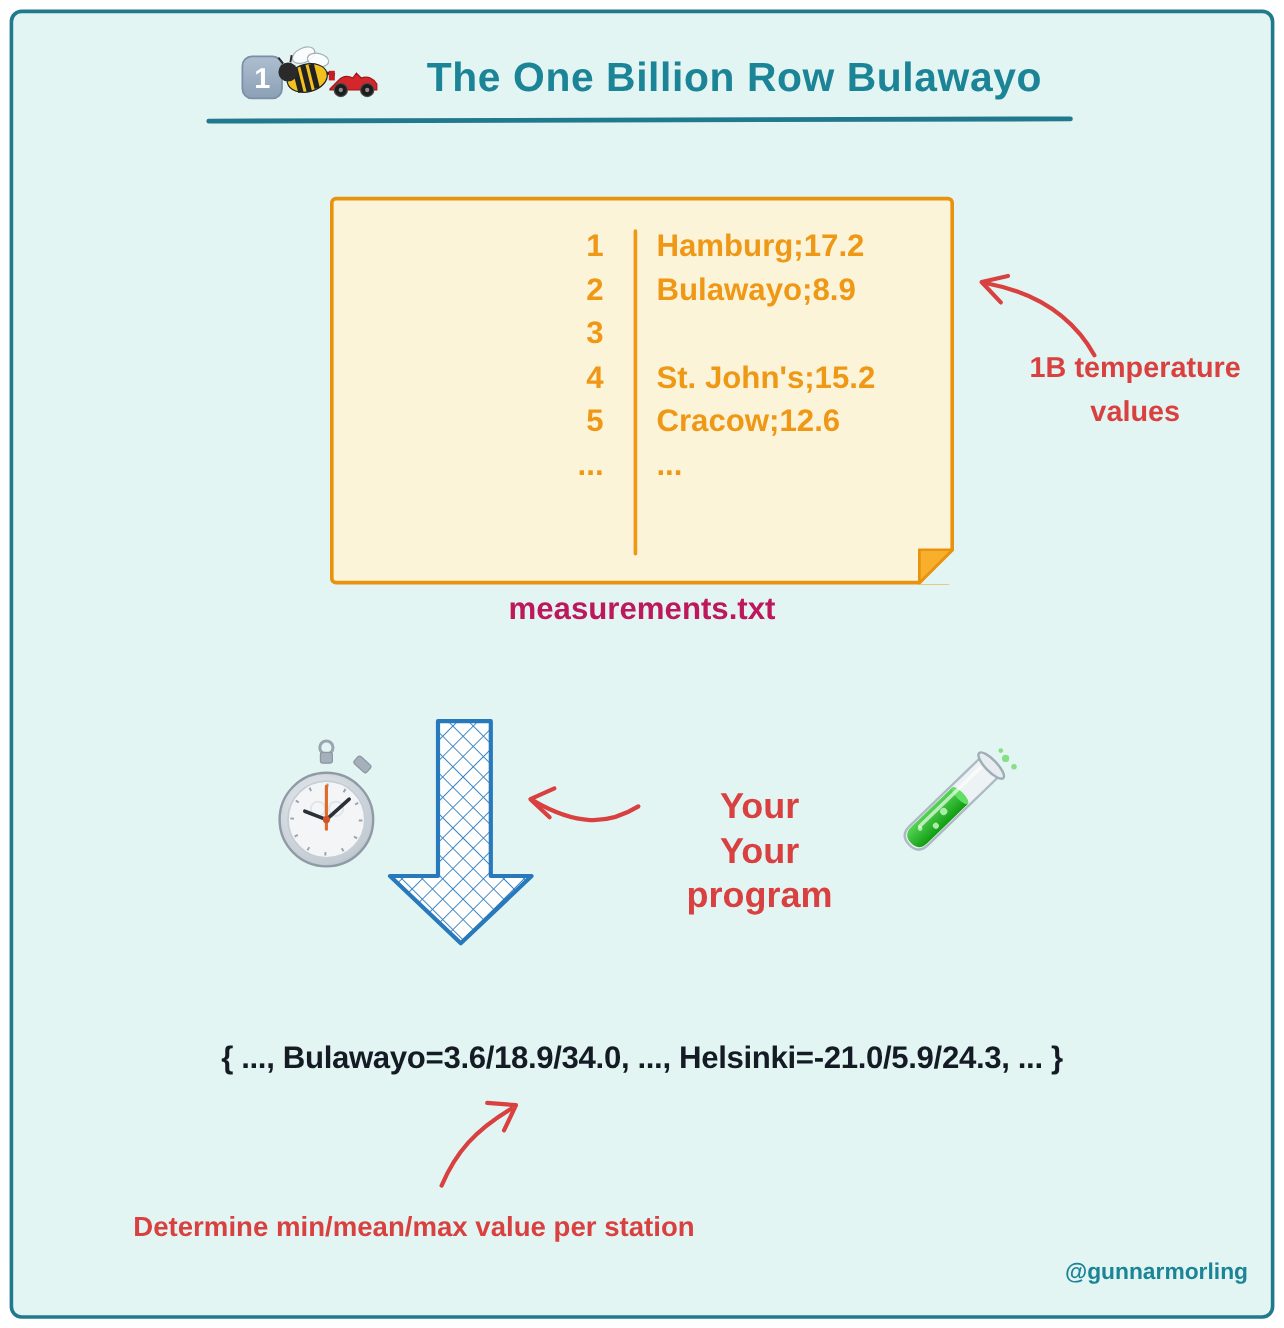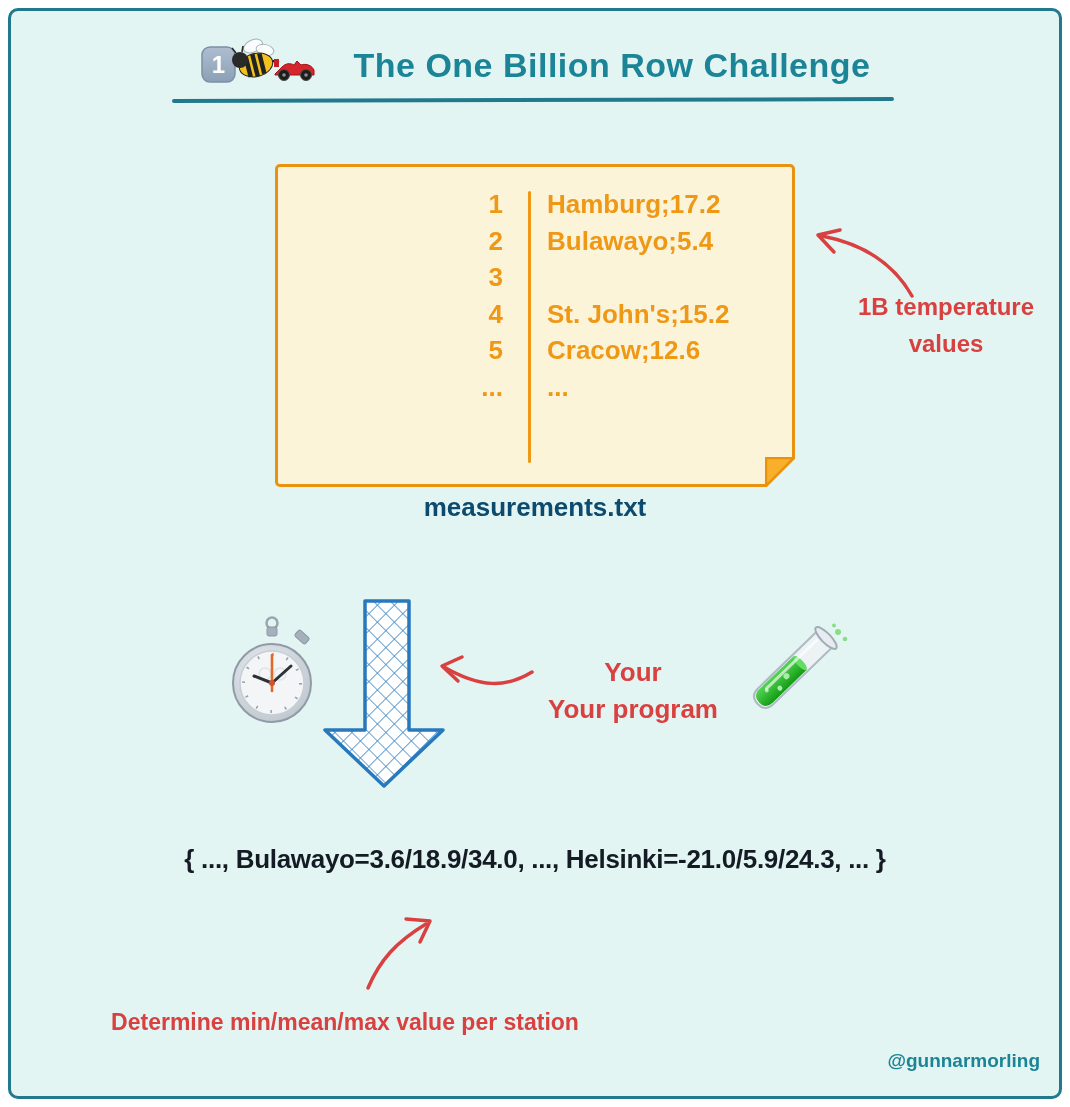--- a/index.html
+++ b/index.html
@@ -36,23 +36,23 @@
   .line-value { padding-left:44px; white-space:pre; }
   .fold-cut {
     position:absolute; right:-3px; bottom:-3px; width:29px; height:29px;
     background:#e3f5f3;
     clip-path:polygon(100% 0, 100% 100%, 0 100%);
   }
   .caption { left:275px; top:492px; width:520px; text-align:center; font-size:26px; font-weight:bold; }
   
   .ann { text-align:center; font-weight:bold; line-height:37px; }
   .ann-input { left:830px; top:288px; width:232px; font-size:24px; }
-  .ann-program { left:535px; top:654px; width:196px; font-size:26px; }
+  .ann-program { left:535px; top:654px; width:196px; font-size:30px; }
   .ann-task { left:85px; top:1004px; width:520px; font-size:23px;text-align:center; }
-  .result-line { left:85px; top:844px; width:900px; text-align:center; font-size:26px; font-weight:bold; letter-spacing:-.3px; }
+  .result-line { left:85px; top:866px; width:900px; text-align:center; font-size:26px; font-weight:bold; letter-spacing:-.3px; }
   .credit { right:30px; top:1050px; font-size:19px; font-weight:bold; }
   svg { display:block; }
 </style>
 </head>
 <body>
 
 <div class="frame" style="background-color: rgb(227, 245, 243); border-color: rgb(33, 121, 142);"></div>
 
 <svg class="abs" style="left:196px;top:34px" width="122" height="54" viewBox="0 0 122 54">
   <defs>
@@ -79,33 +79,33 @@
   <g>
     <rect x="78" y="25" width="5" height="8" fill="#c41f25"></rect>
     <path d="M79 40 L86 33 C90 29 94 29 98 31 L101 27 L105 31 C111 29 116 32 118 36 L118 41 L79 41 Z" fill="#d5262c" stroke="#a01318"></path>
     <circle cx="88" cy="41" r="5.5" fill="#1d1d1d" stroke="#4c4c4c"></circle>
     <circle cx="110" cy="41" r="5.5" fill="#1d1d1d" stroke="#4c4c4c"></circle>
     <circle cx="88" cy="41" r="1.8" fill="#8d8d8d"></circle>
     <circle cx="110" cy="41" r="1.8" fill="#8d8d8d"></circle>
   </g>
 </svg>
 
-<div class="abs title-text" style="color: rgb(27, 132, 150);">The One Billion Row Challenge</div>
+<div class="abs title-text" style="color: rgb(27, 132, 150);">The One Billion Row Bulawayo</div>
 <div class="abs title-underline" style="background-color: rgb(33, 121, 142);"></div>
 
 <div class="abs card" style="background-color: rgb(252, 244, 217); border-color: rgb(232, 146, 14);">
   <div class="divider" style="background-color: rgb(239, 152, 22);"></div>
   <div class="file-rows" style="color: rgb(239, 152, 22);">
       <div class="file-row">
         <span class="line-no">1</span>
         <span class="line-value">Hamburg;17.2</span>
       </div>
       <div class="file-row">
         <span class="line-no">2</span>
-        <span class="line-value">Bulawayo;5.4</span>
+        <span class="line-value">Bulawayo;8.9</span>
       </div>
       <div class="file-row">
         <span class="line-no">3</span>
       </div>
       <div class="file-row">
         <span class="line-no">4</span>
         <span class="line-value">St. John's;15.2</span>
       </div>
       <div class="file-row">
         <span class="line-no">5</span>
@@ -116,21 +116,21 @@
         <span class="line-value">...</span>
       </div>
       <div class="file-row">
       </div>
     </div>
   <div class="fold-cut"></div>
   <svg class="abs" style="right:-3px;bottom:-3px" width="30" height="30" viewBox="0 0 30 30">
     <path d="M1 1 L29 1 L1 29 Z" fill="#f8b02c" stroke="#e8920e" stroke-width="2.5" stroke-linejoin="round"></path>
   </svg>
 </div>
-<div class="abs caption" style="color: #0c4a6e;">measurements.txt</div>
+<div class="abs caption" style="color: #be185d;">measurements.txt</div>
 
 <svg class="abs" style="left:802px;top:226px" width="118" height="78" viewBox="0 0 118 78">
   <path d="M110 70 C 92 38, 62 18, 20 10" fill="none" stroke="#d94040" stroke-width="3.5" stroke-linecap="round"></path>
   <path d="M38 4 L16 9 L32 26" fill="none" stroke="#d94040" stroke-width="3.5" stroke-linecap="round" stroke-linejoin="round"></path>
 </svg>
 <div class="abs ann ann-input" style="color: rgb(217, 64, 64);">
   <div>1B temperature</div>
   <div>values</div>
 </div>
 

